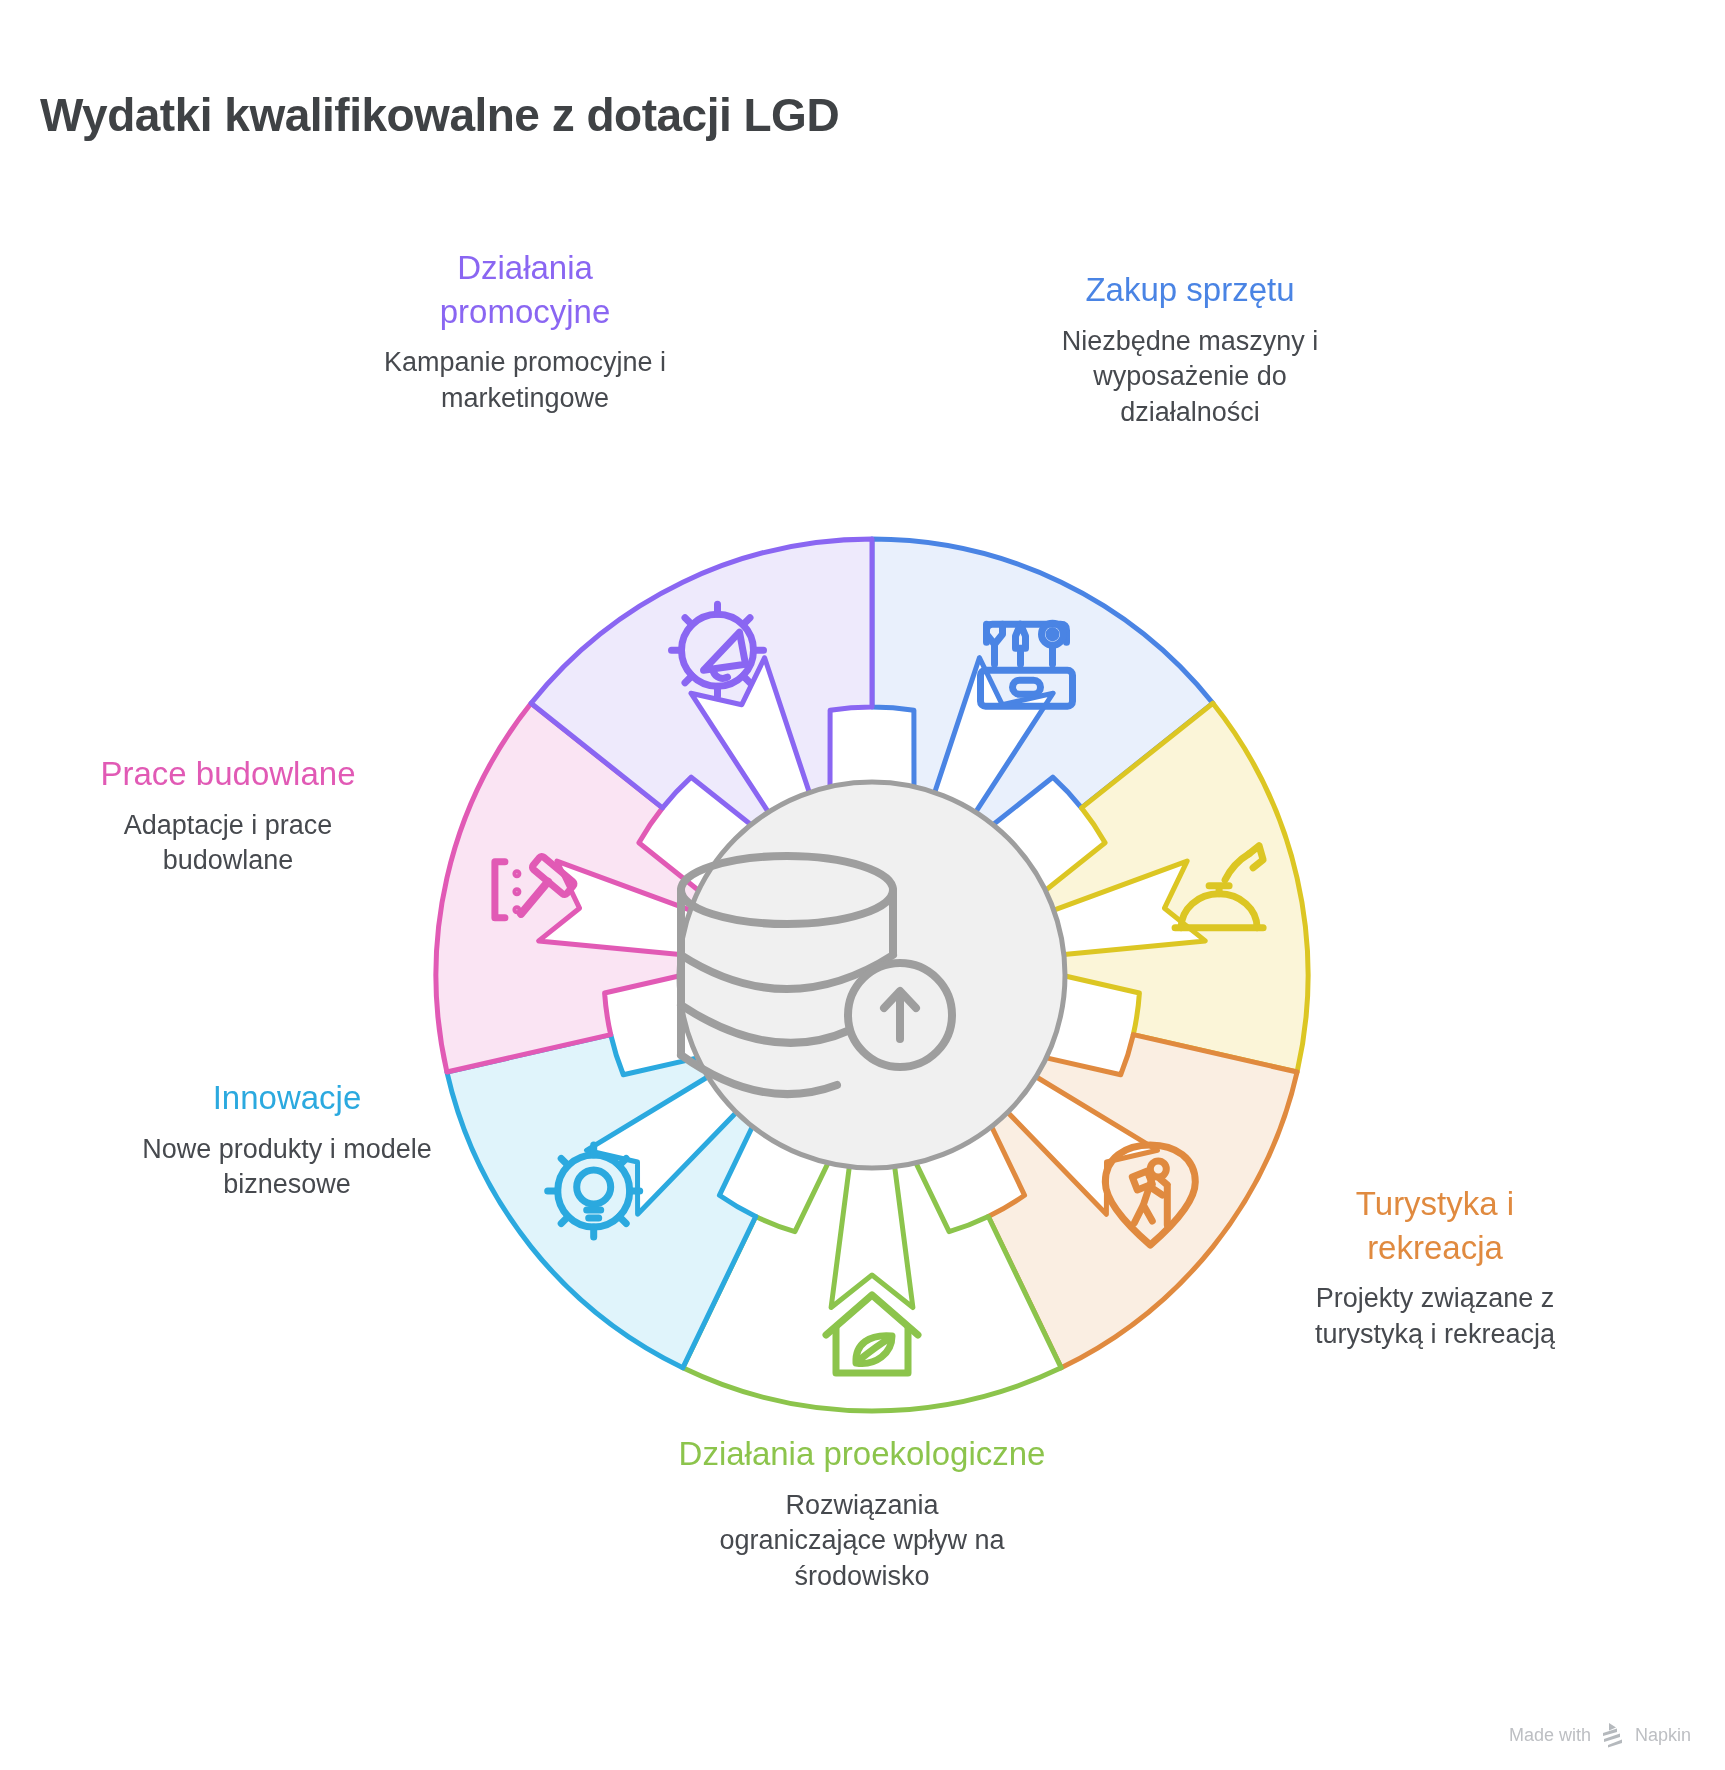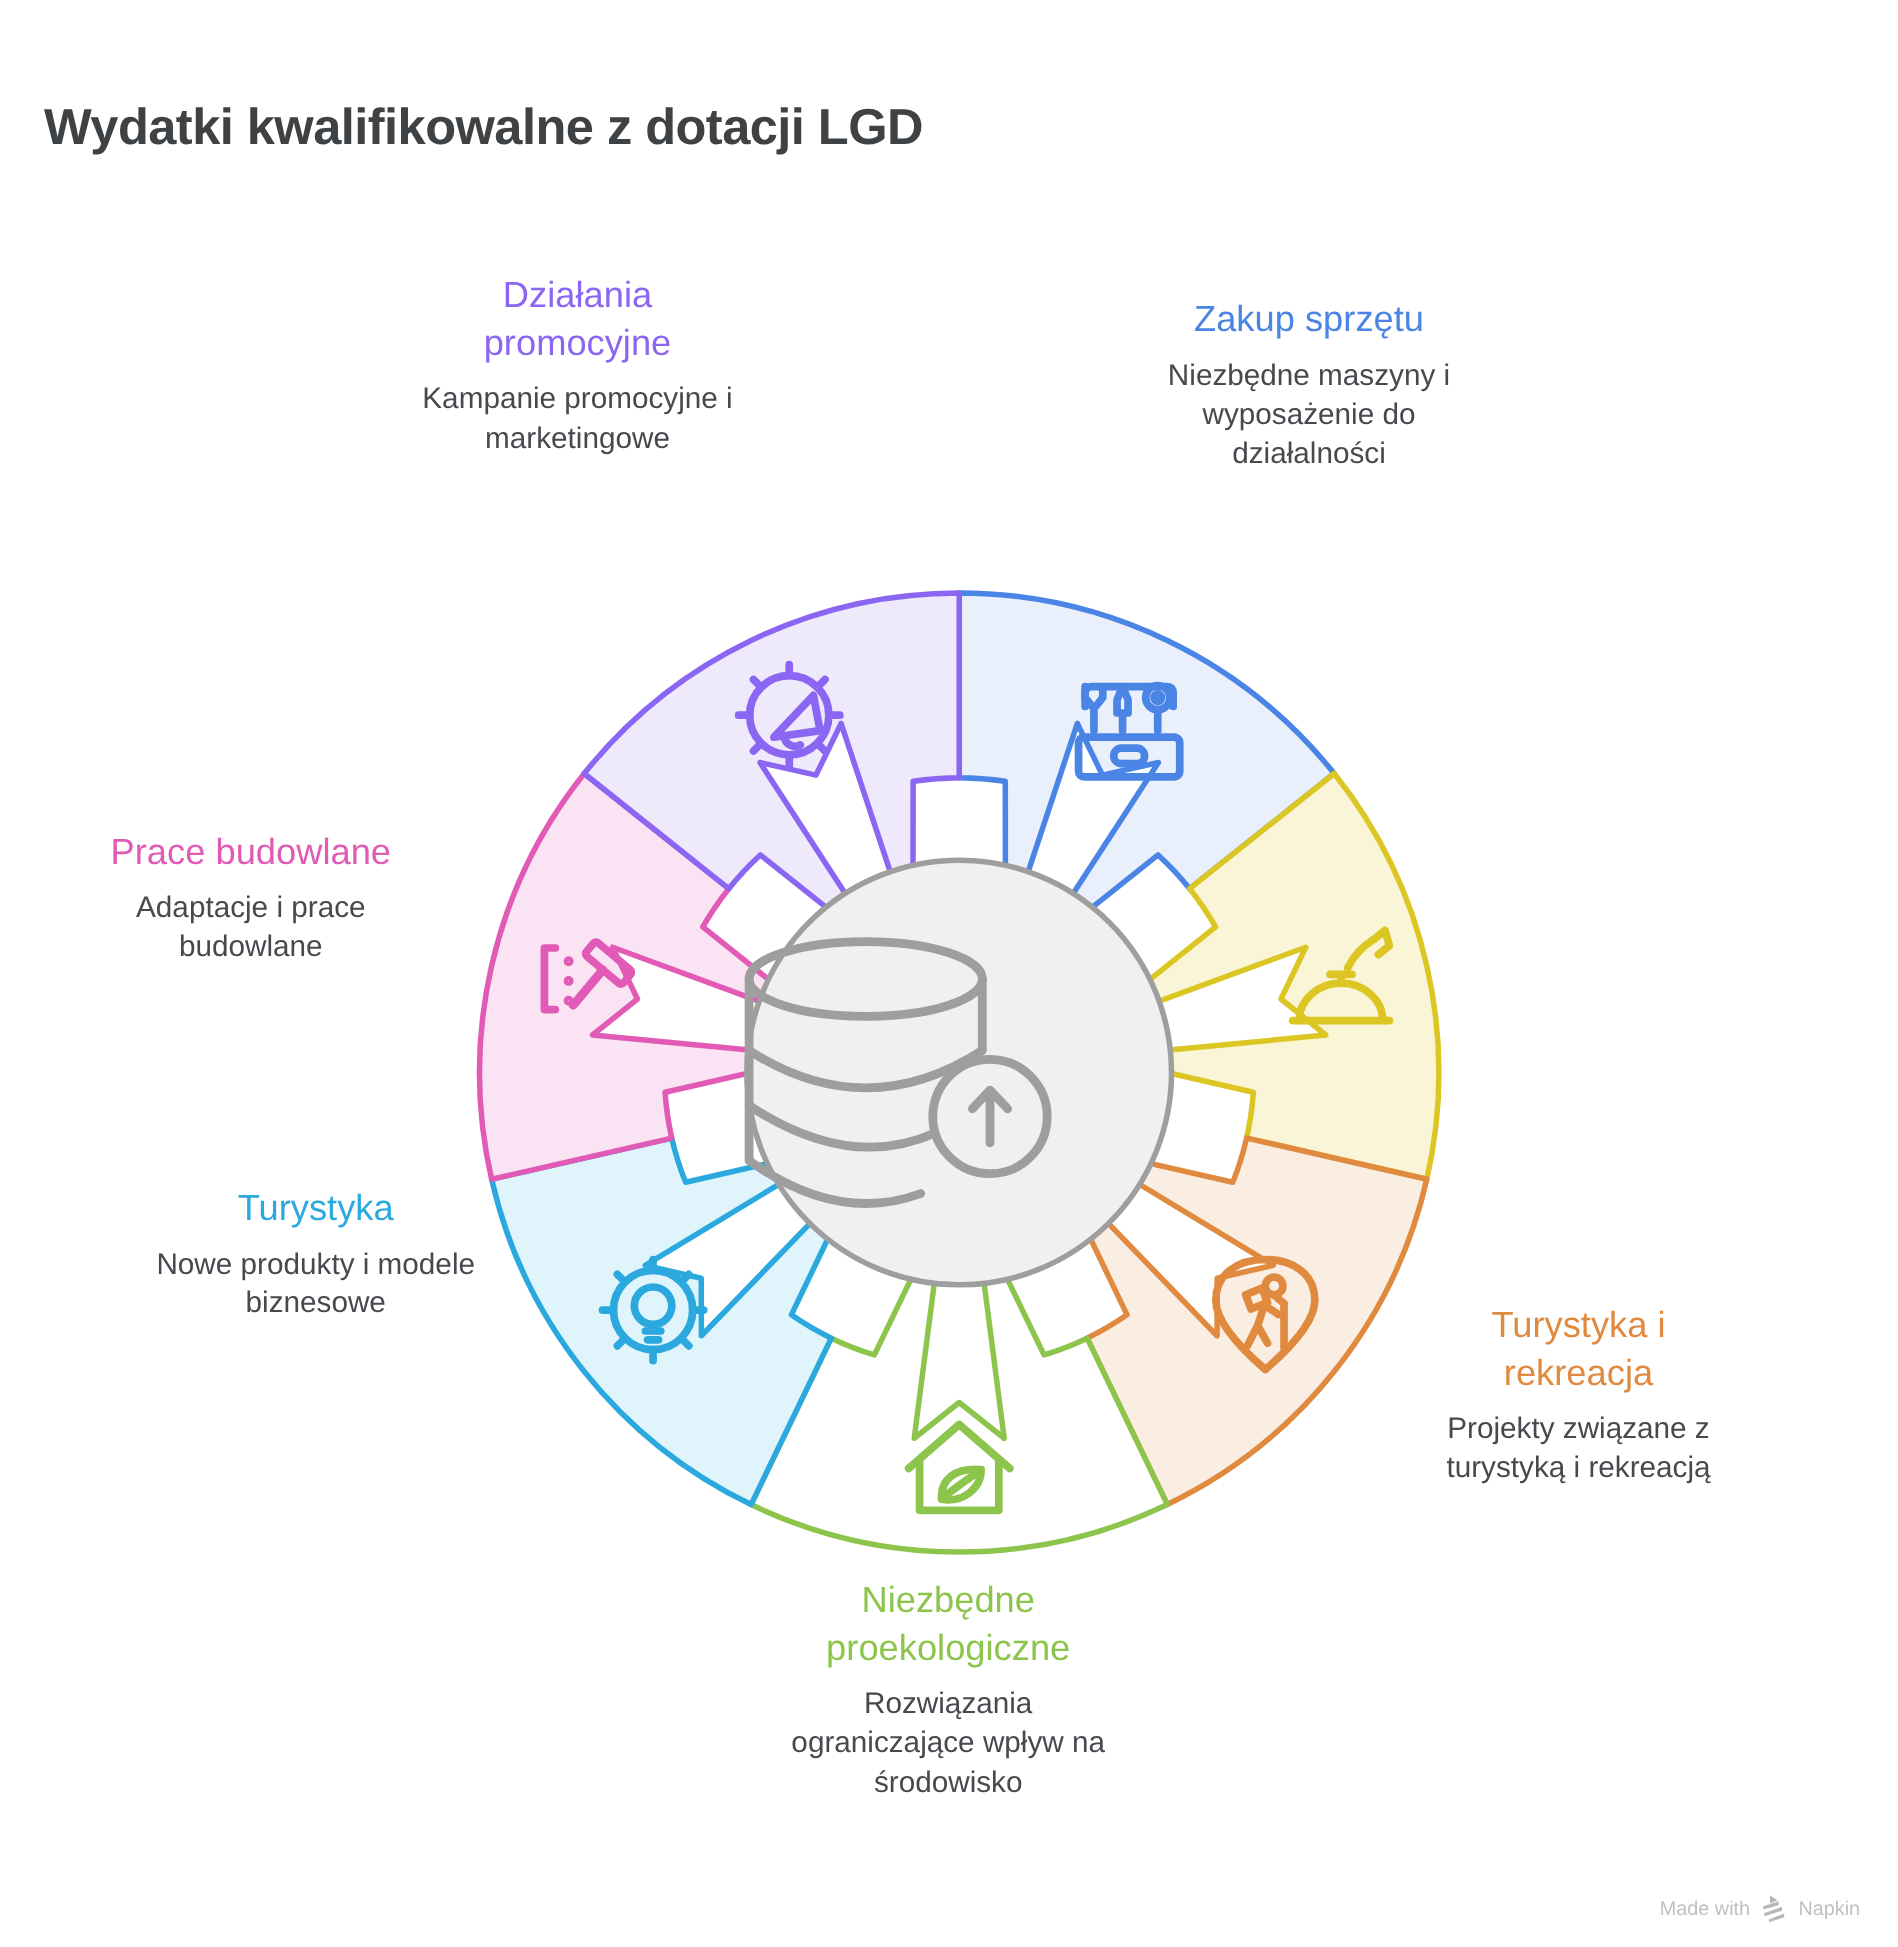--- a/index.html
+++ b/index.html
@@ -134,26 +134,26 @@
 
 <div class="seg-label lb-rozwoj">
 </div>
 
 <div class="seg-label lb-turyst">
   <div class="t" style="color: rgb(224, 138, 63);">Turystyka i rekreacja</div>
   <div class="d">Projekty związane z turystyką i rekreacją</div>
 </div>
 
 <div class="seg-label lb-proeko">
-  <div class="t" style="color: rgb(140, 196, 76);">Niezbędne proekologiczne</div>
+  <div class="t" style="color: rgb(140, 196, 76);">Działania proekologiczne</div>
   <div class="d">Rozwiązania ograniczające wpływ na środowisko</div>
 </div>
 
 <div class="seg-label lb-innow">
-  <div class="t" style="color: rgb(43, 169, 223);">Turystyka</div>
+  <div class="t" style="color: rgb(43, 169, 223);">Innowacje</div>
   <div class="d">Nowe produkty i modele biznesowe</div>
 </div>
 
 <div class="seg-label lb-prace">
   <div class="t" style="color: rgb(225, 90, 181);">Prace budowlane</div>
   <div class="d">Adaptacje i prace budowlane</div>
 </div>
 
 <div class="seg-label lb-promo">
   <div class="t" style="color: rgb(138, 102, 242);">Działania promocyjne</div>

